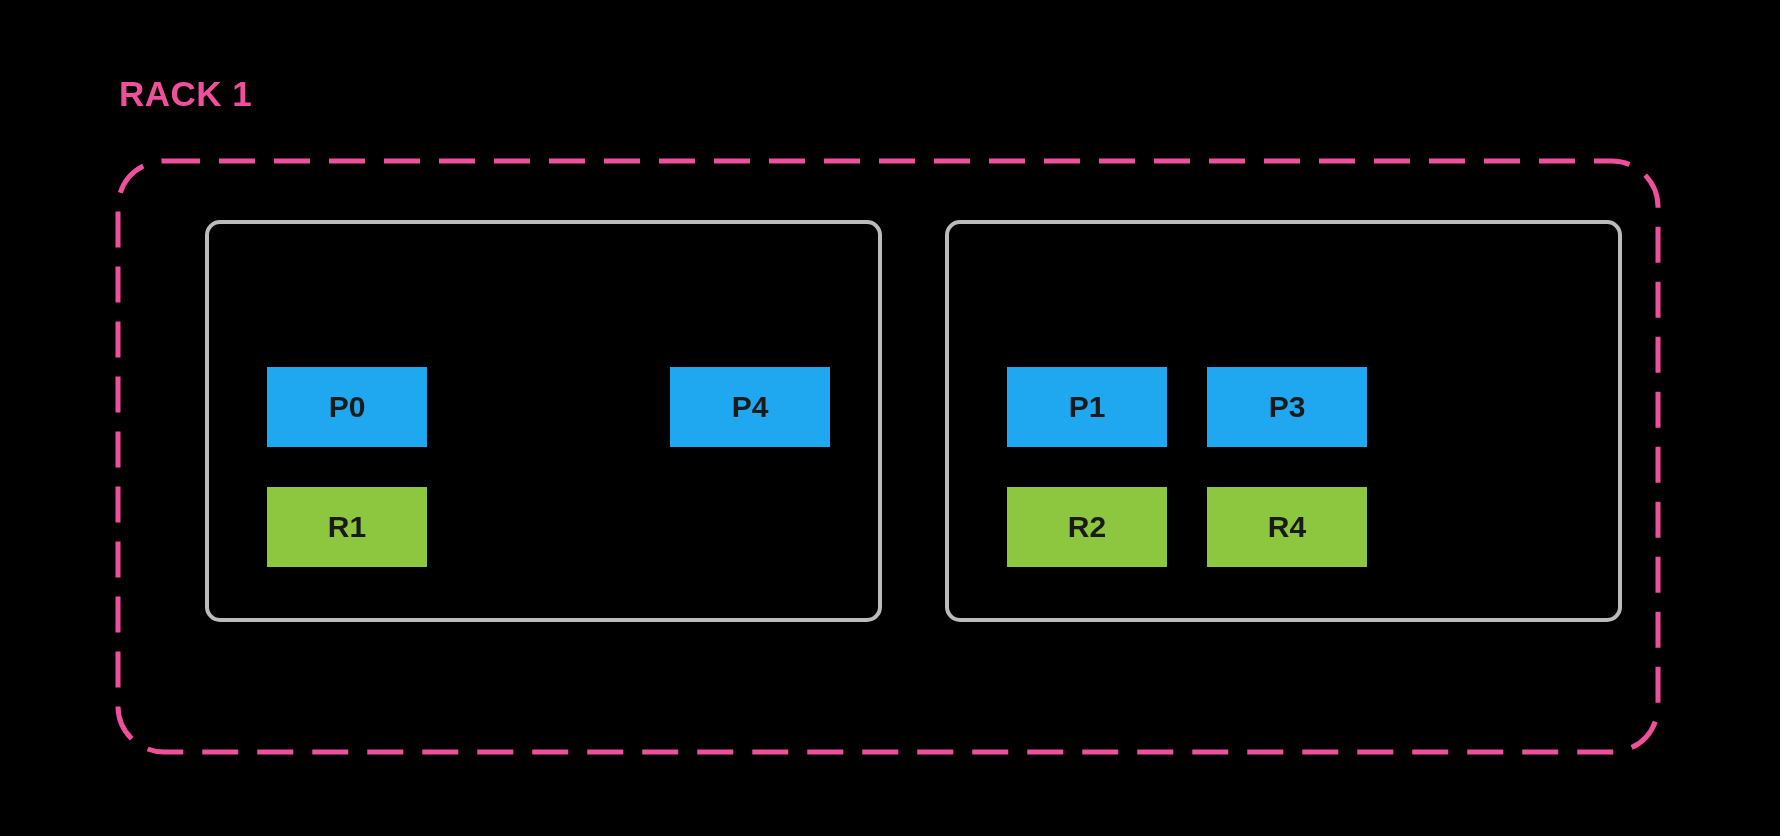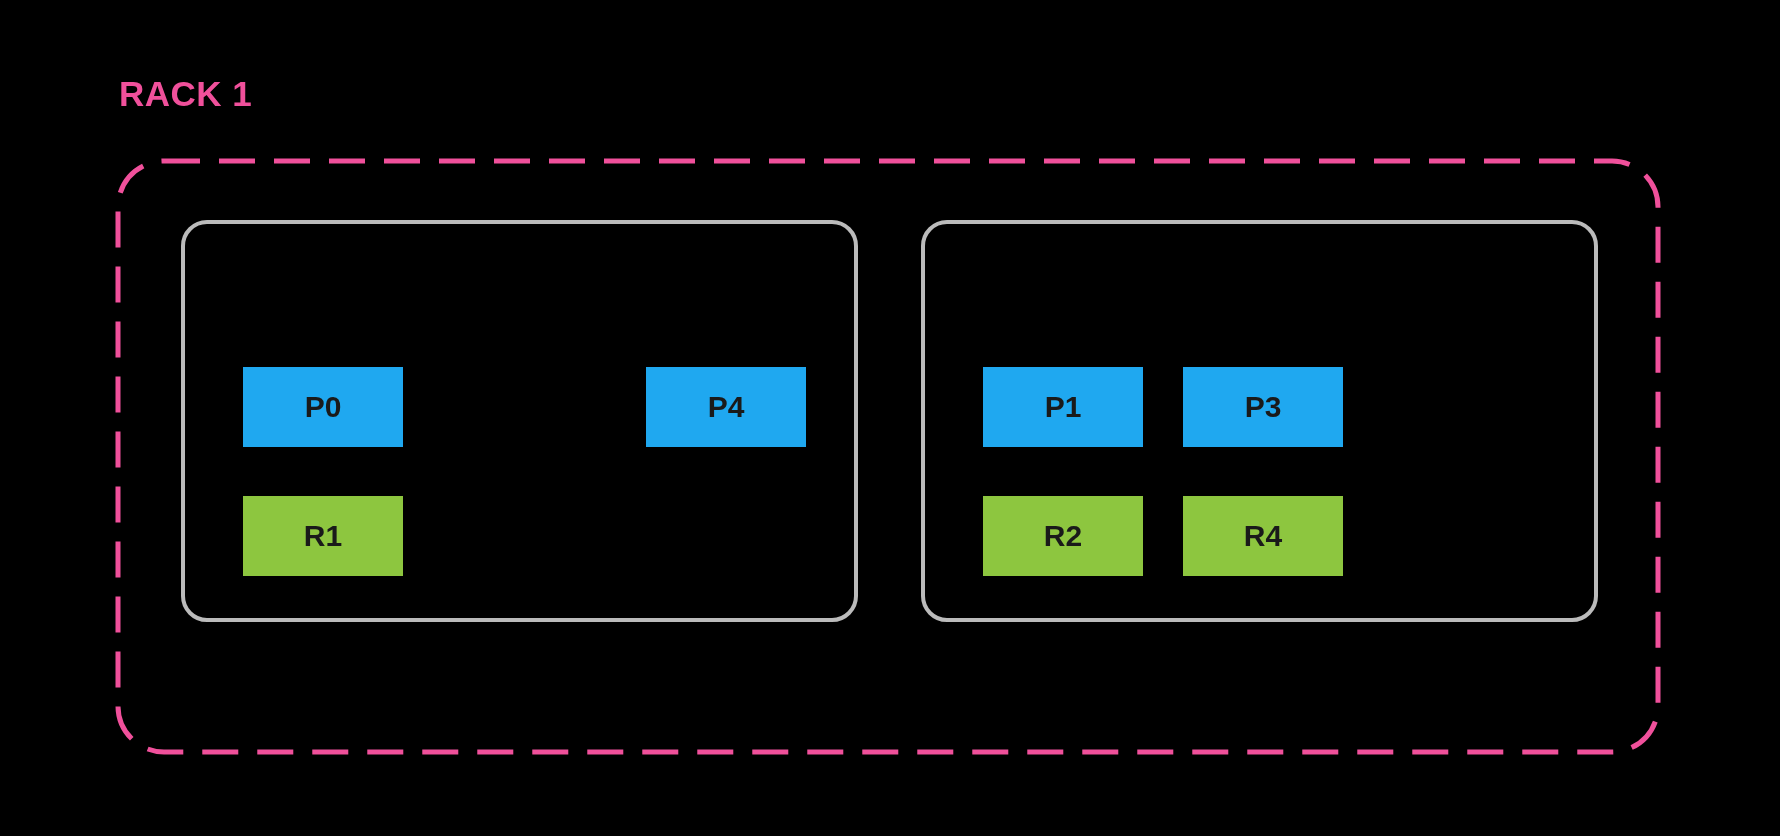--- a/index.html
+++ b/index.html
@@ -29,42 +29,43 @@
     left: 0;
     top: 0;
   }
   .node {
     position: absolute;
     top: 220px;
     width: 677px;
     height: 402px;
     box-sizing: border-box;
     border: 4px solid var(--node_border, #bbb);
-    border-radius: 26px;
+    border-radius: 15px;
     background: transparent;
+    margin-left: 24px;
   }
   .node.left  { left: 181px; }
   .node.right { left: 921px; }
   .chip {
     position: absolute;
     width: 160px;
     height: 80px;
     line-height: 80px;
     text-align: center;
     font-size: 30px;
     font-weight: bold;
     color: var(--chip_text, #1a1a1a);
   }
   .chip[data-kind="primary"] { background: var(--primary, #1fa8f0); }
   .chip[data-kind="replica"] { background: var(--replica, #8dc63f); }
   .col1 { left: 58px; }
   .col2 { left: 258px; }
   .col3 { left: 461px; }
   .rowA { top: 143px; }
-  .rowB { top: 272px; }
+  .rowB { top: 263px; }
 </style>
 </head>
 <body>
 
 <div id="canvas">
 
   <div class="rack-label">RACK 1</div>
 
   <svg class="rack-svg" width="1780" height="836" aria-hidden="true">
     <rect x="118" y="161" width="1540" height="591" rx="46" ry="46" fill="none" stroke="var(--rack_border, #F0509B)" stroke-width="5" stroke-dasharray="36 19"></rect>

